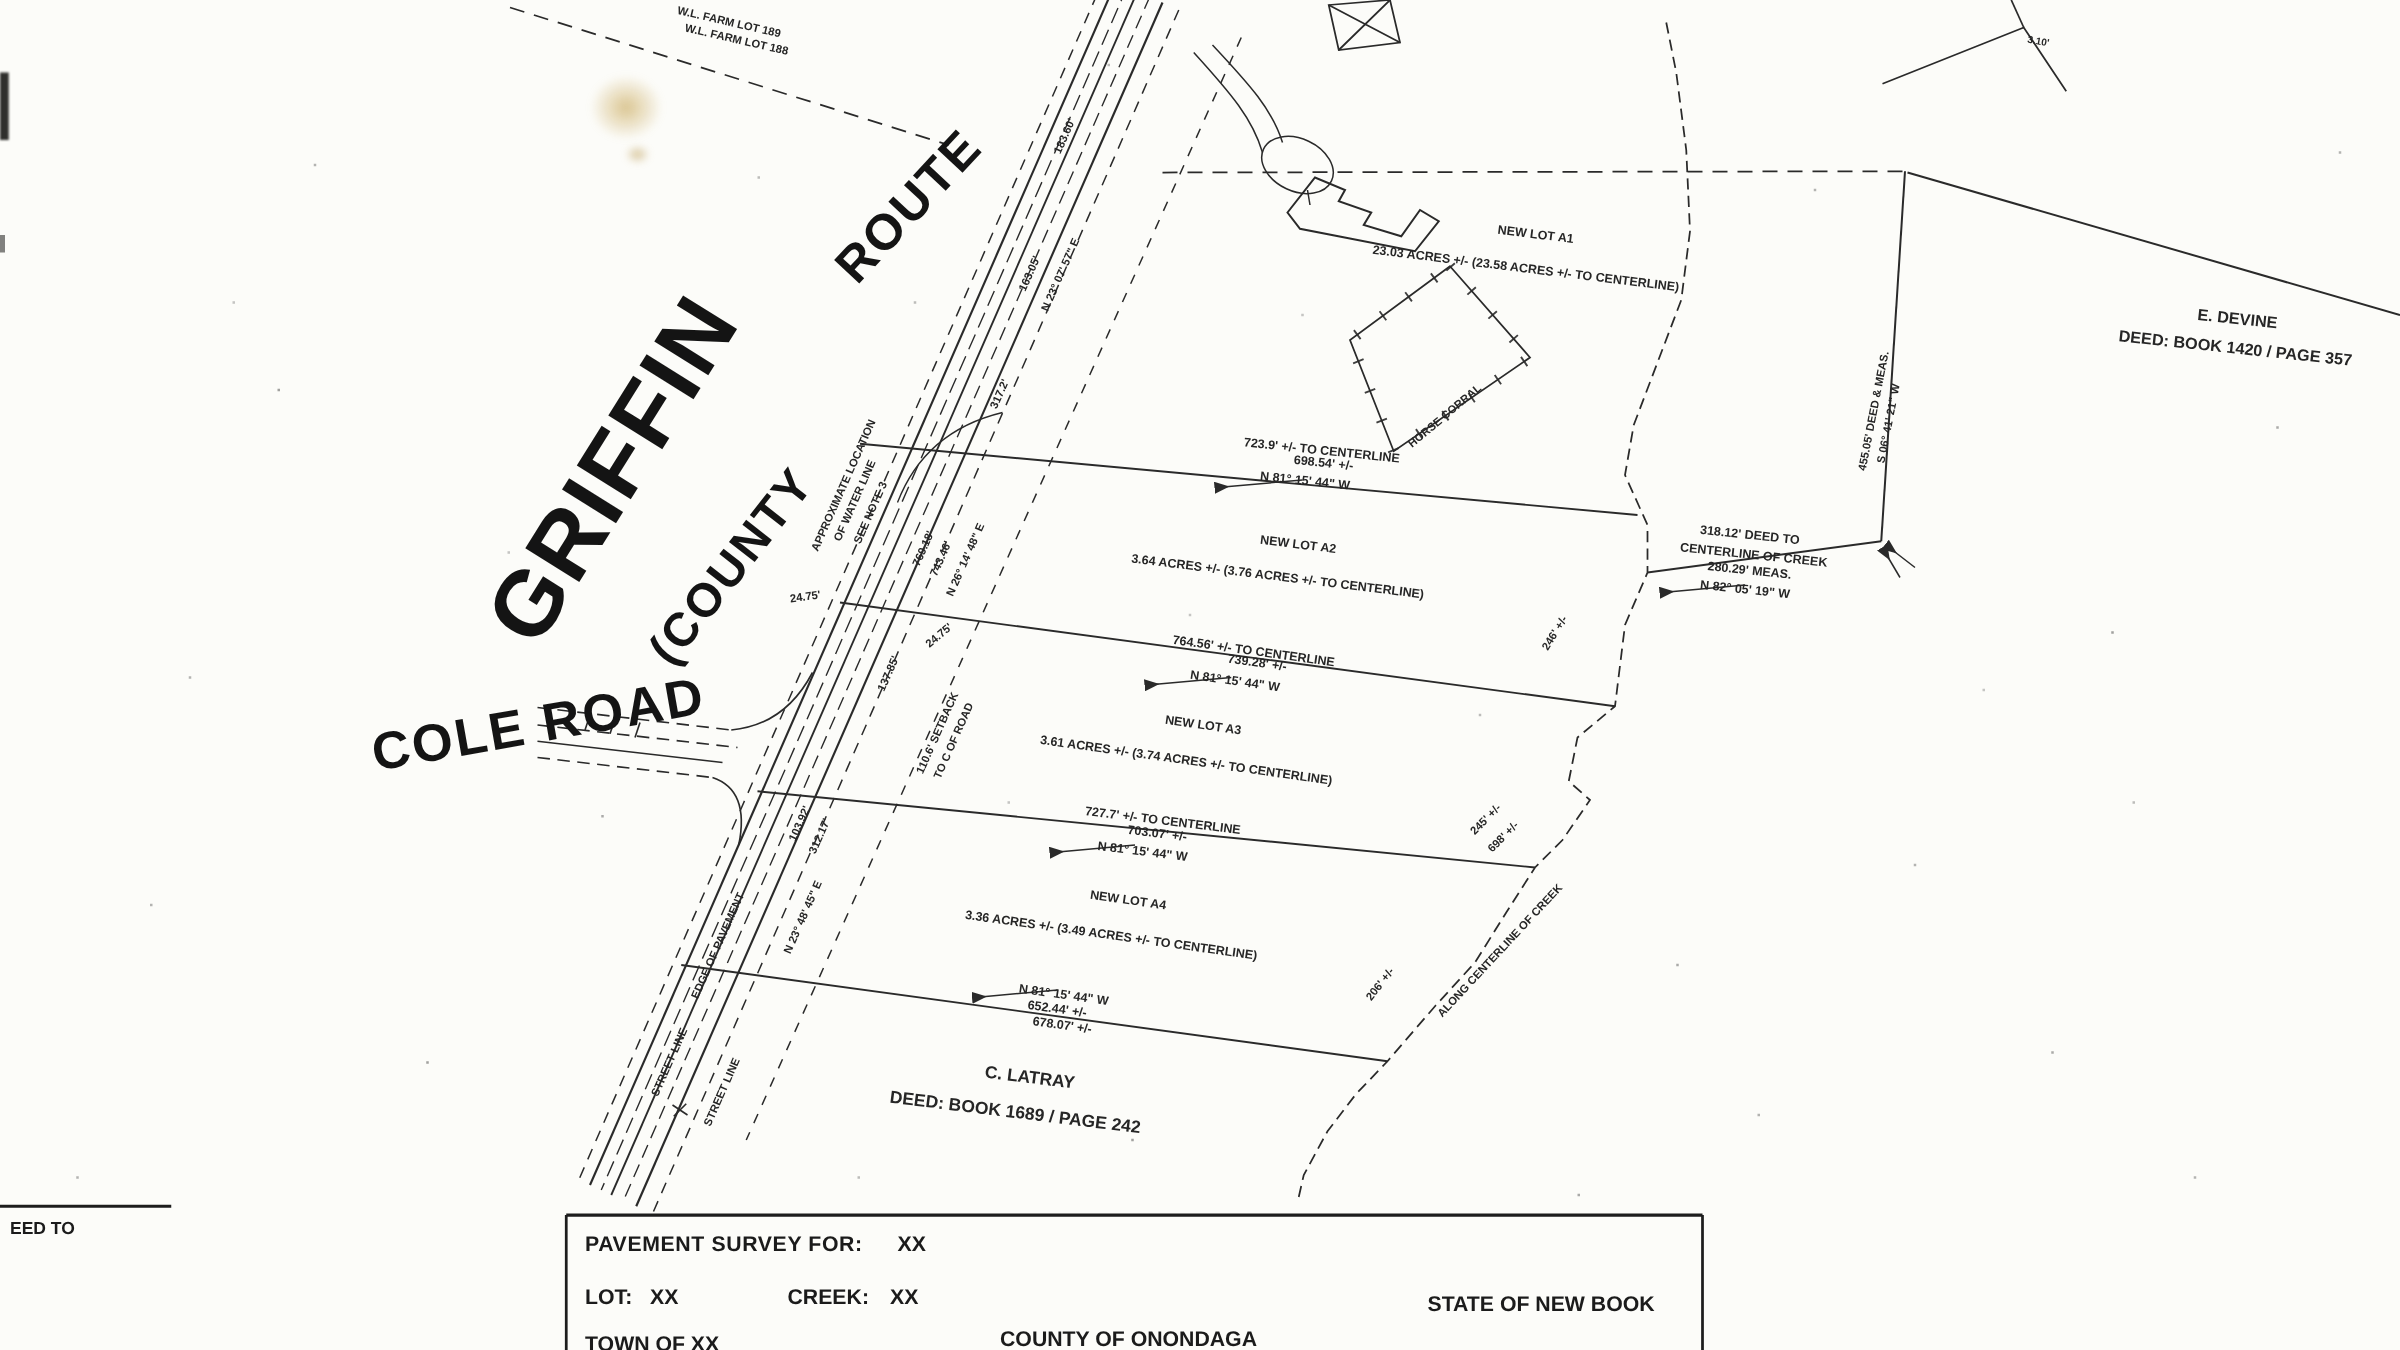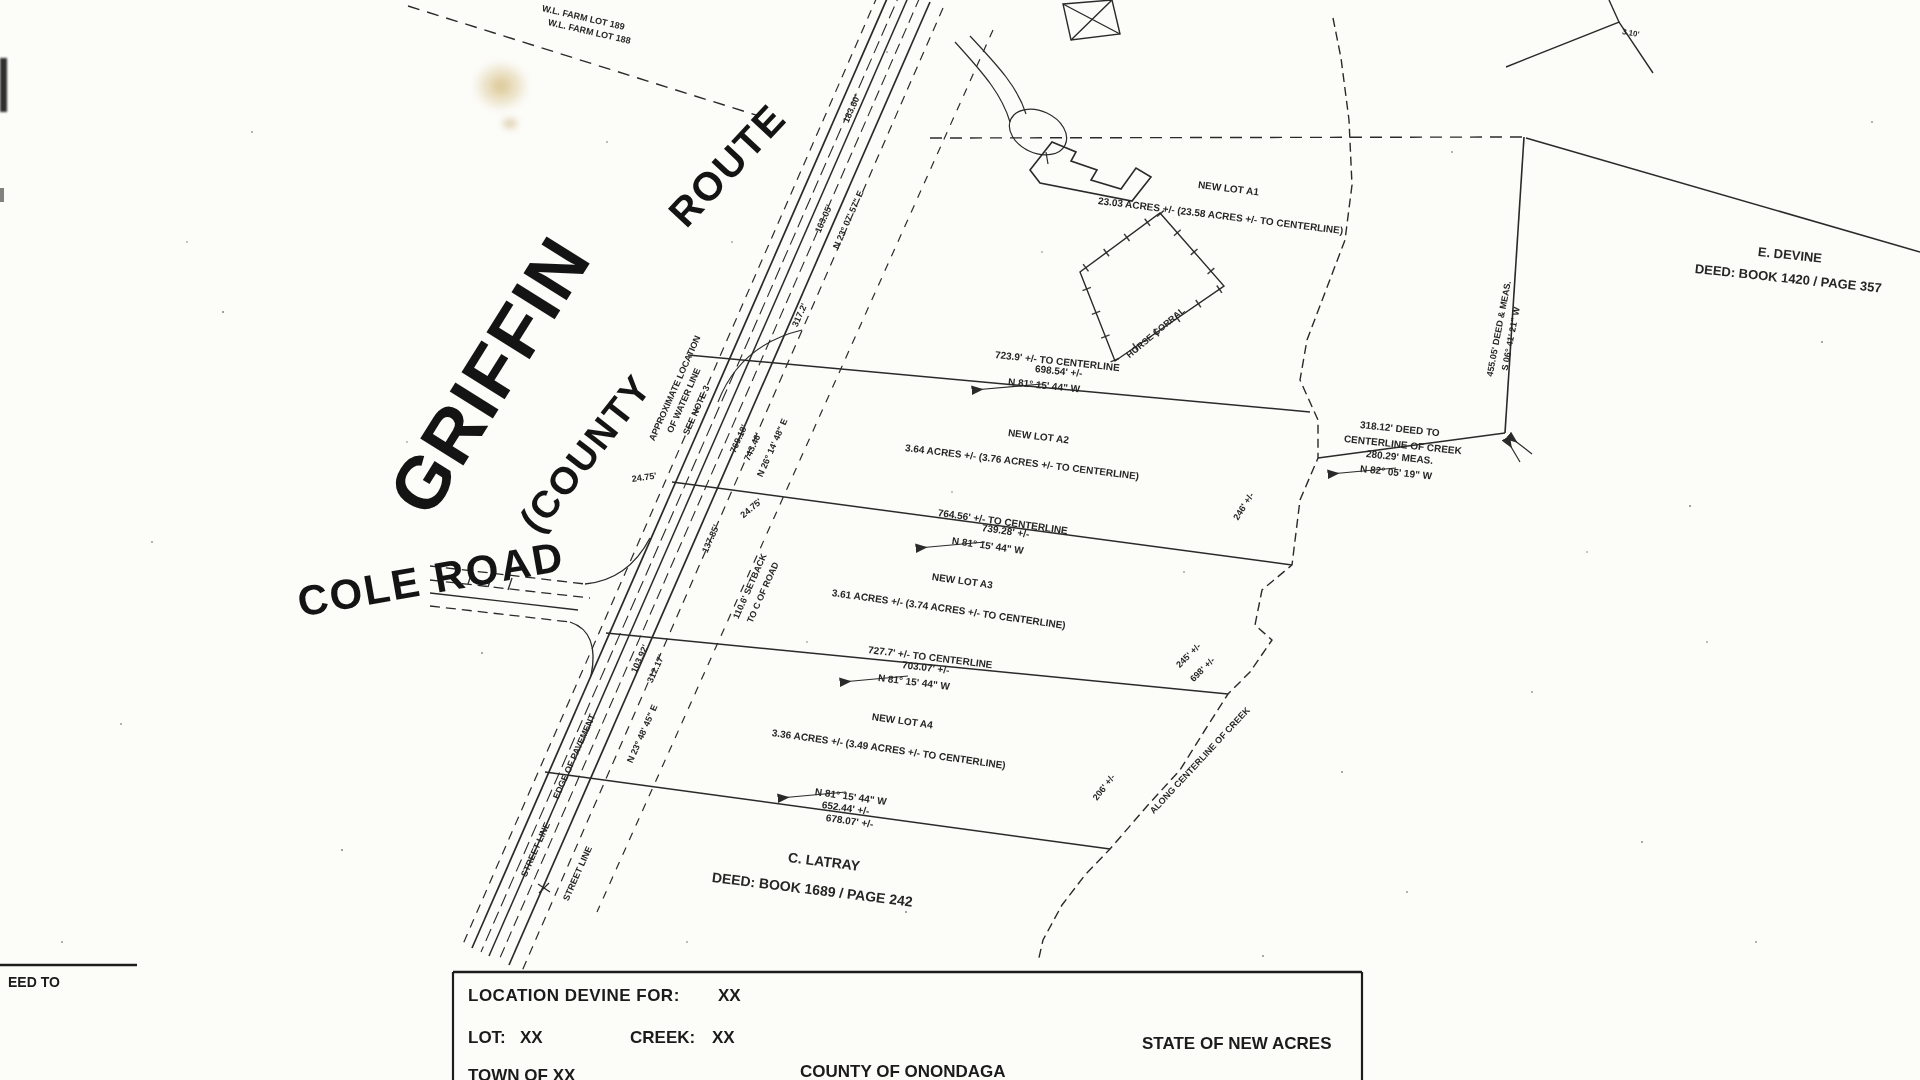--- a/index.html
+++ b/index.html
@@ -206,23 +206,23 @@
   <div class="lbl" style="left:736px;top:614px;font-size:9px;transform:rotate(-66deg);">110.6' SETBACK</div>
   <div class="lbl" style="left:750px;top:618px;font-size:9px;transform:rotate(-66deg);">TO C OF ROAD</div>
   <div class="lbl" style="left:634px;top:668px;font-size:9px;transform:rotate(-66deg);">103.92'</div>
   <div class="lbl" style="left:650px;top:678px;font-size:9px;transform:rotate(-66deg);">312.17'</div>
   <div class="lbl" style="left:630px;top:758px;font-size:9px;transform:rotate(-66deg);">N 23° 48' 45" E</div>
   <div class="lbl" style="left:556px;top:794px;font-size:9px;transform:rotate(-66deg);">EDGE OF PAVEMENT</div>
   <div class="lbl" style="left:524px;top:872px;font-size:9px;transform:rotate(-66deg);">STREET LINE</div>
   <div class="lbl" style="left:566px;top:896px;font-size:9px;transform:rotate(-66deg);">STREET LINE</div>
 
   <div class="tb" style="left:8px;top:974px;font-size:14px;">EED TO</div>
-  <div class="tb" style="left:468px;top:986px;font-size:17px;letter-spacing:.5px;">LOCATION DEVINE FOR:</div>
+  <div class="tb" style="left:468px;top:986px;font-size:17px;letter-spacing:.5px;">PAVEMENT SURVEY FOR:</div>
   <div class="tb" style="left:718px;top:986px;font-size:17px;">XX</div>
   <div class="tb" style="left:468px;top:1028px;font-size:17px;">LOT:</div>
   <div class="tb" style="left:520px;top:1028px;font-size:17px;">XX</div>
   <div class="tb" style="left:630px;top:1028px;font-size:17px;">CREEK:</div>
   <div class="tb" style="left:712px;top:1028px;font-size:17px;">XX</div>
   <div class="tb" style="left:468px;top:1066px;font-size:17px;">TOWN OF XX</div>
   <div class="tb" style="left:800px;top:1062px;font-size:17px;">COUNTY OF ONONDAGA</div>
-  <div class="tb" style="left:1142px;top:1034px;font-size:17px;">STATE OF NEW ACRES</div>
+  <div class="tb" style="left:1142px;top:1034px;font-size:17px;">STATE OF NEW BOOK</div>
 
 </div>
 
 </body></html>

